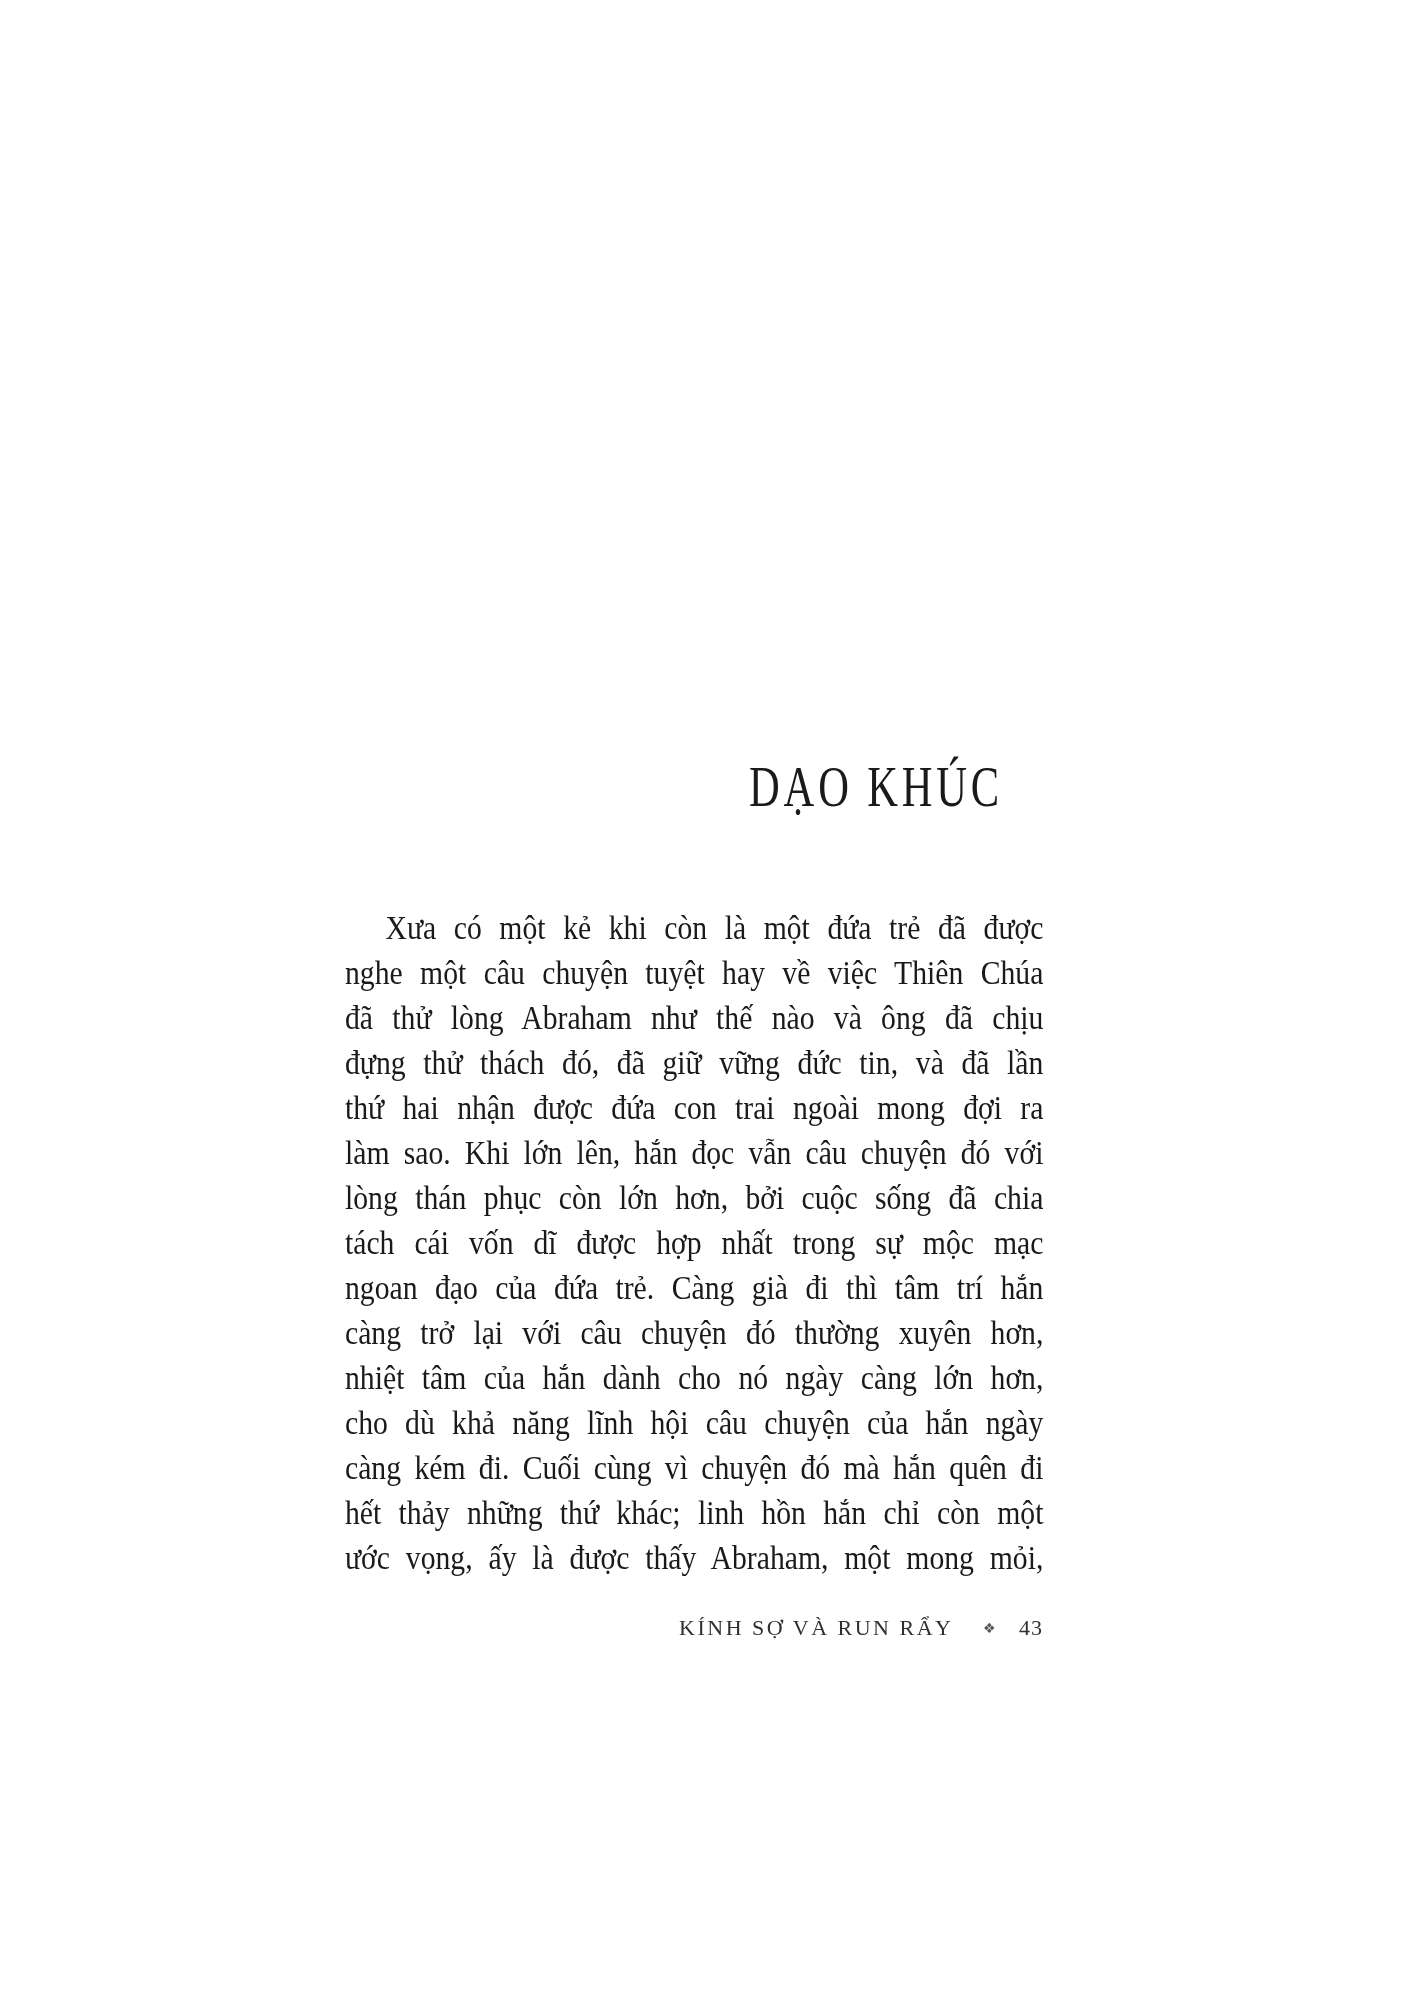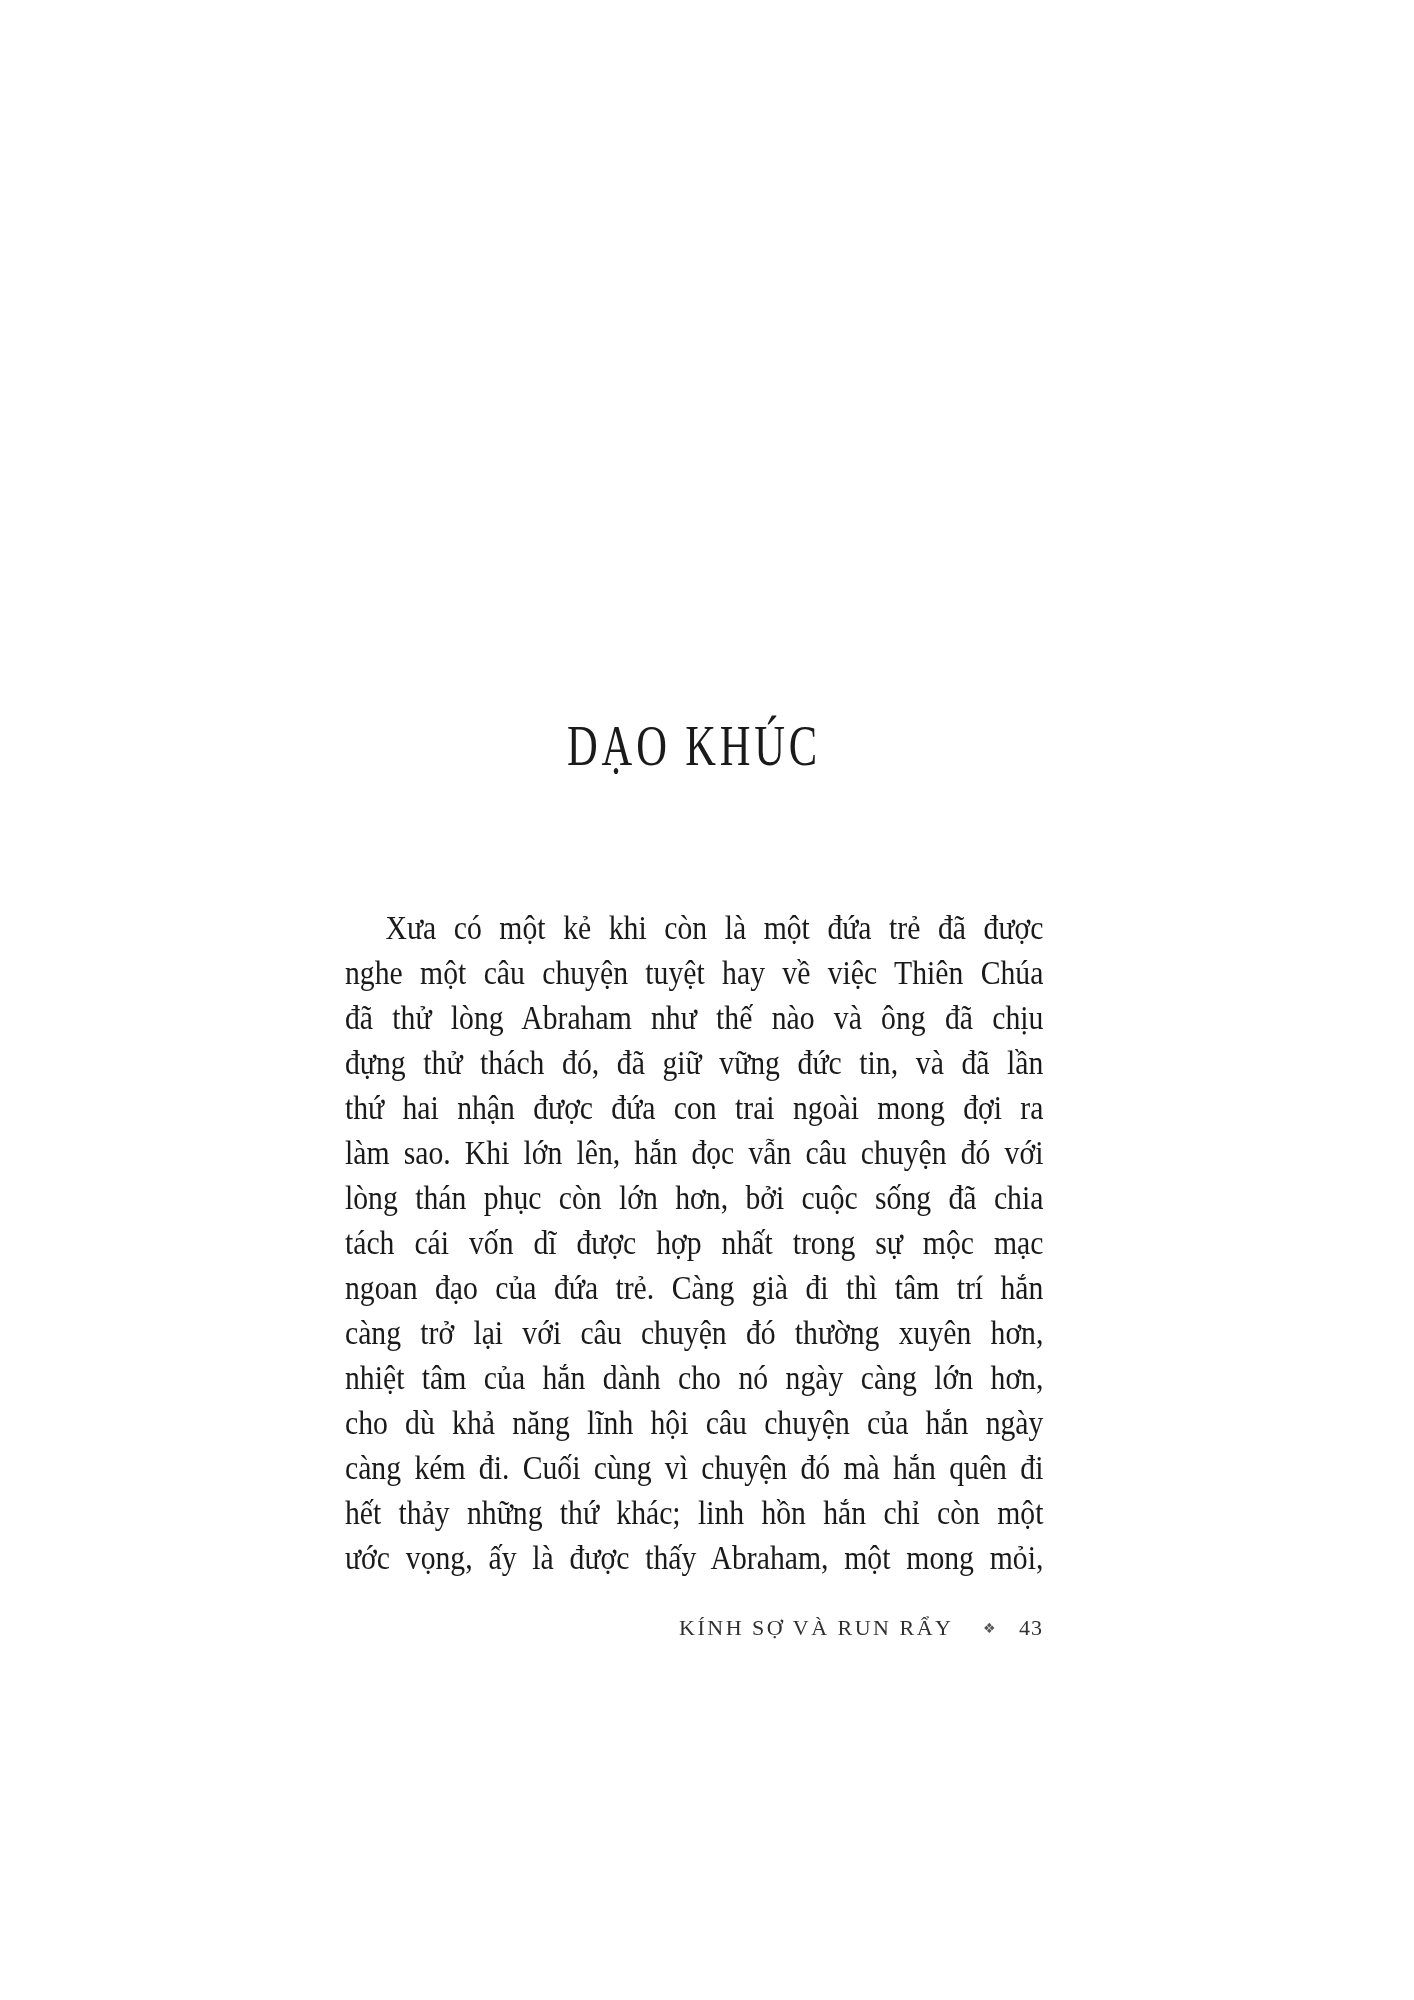--- a/index.html
+++ b/index.html
@@ -14,22 +14,22 @@
     background:var(--paper);
     font-family:"Liberation Serif","DejaVu Serif",serif;
     color:var(--ink);
     overflow:hidden;
   }
   .page{position:absolute;inset:0;}
 
   
   .title-wrap{
     position:absolute;
-    left:345px;top:718px;width:698px;
-    text-align:center;
+    left:345px;top:759px;width:698px;
+    text-align:right;
     line-height:1;
   }
   .title{
     display:inline-block;
     font-size:56px;
     font-weight:400;
     letter-spacing:5px;
     transform:scaleX(0.76);
     transform-origin:50% 50%;
     white-space:nowrap;

